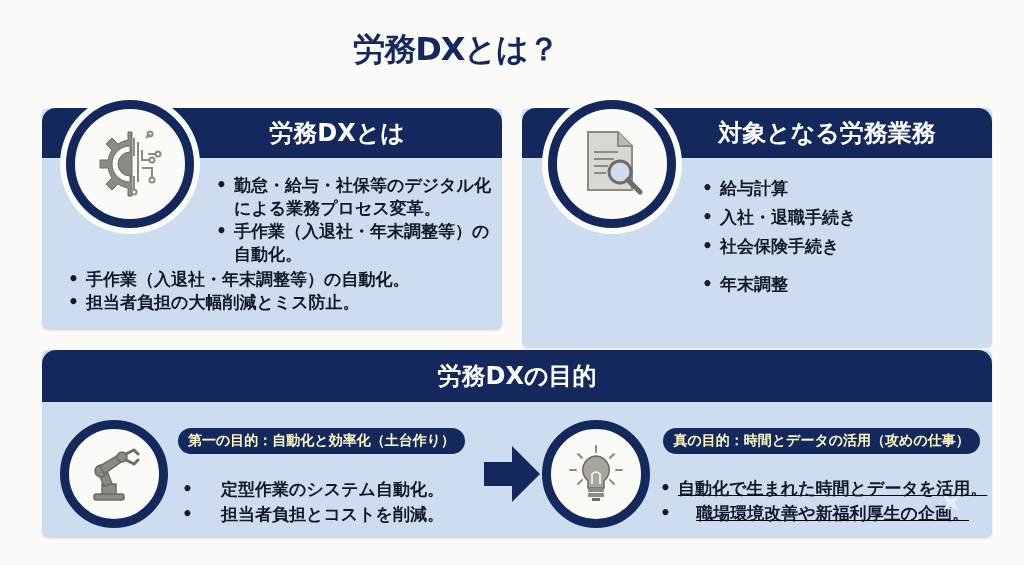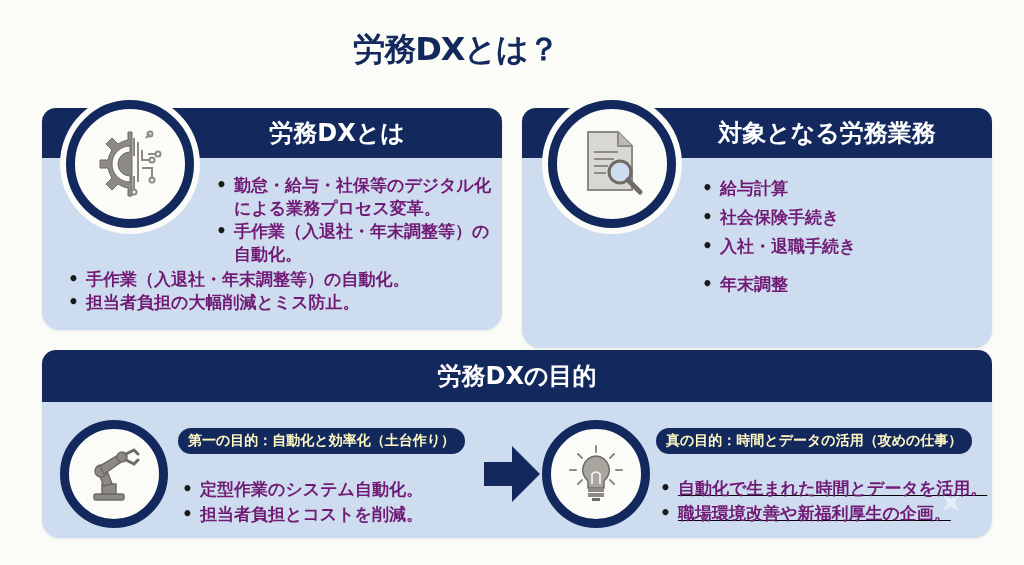--- a/index.html
+++ b/index.html
@@ -7,40 +7,40 @@
     width: 1024px; height: 565px; overflow: hidden;
     background: #fbfbf7;
     font-family: "DejaVu Sans", "Liberation Sans", sans-serif;
     position: relative;
   }
   .title {
     position: absolute; left: 0; top: 28px; width: 912px; text-align: center;
     font-size: 32px; font-weight: bold; color: #13295e; letter-spacing: -1px;
   }
   .card {
-    position: absolute; background: #cddcee; border-radius: 18px; overflow: visible;
+    position: absolute; background: #cddcee; border-radius: 6px; overflow: visible;
     box-shadow: 0 1px 3px rgba(0,0,0,0.08);
   }
   .card-head {
     position: absolute; left: 0; top: 0; right: 0; height: 50px;
     background: #13295e; border-radius: 14px 14px 0 0;
     color: #fff; font-weight: bold; font-size: 24px;
     display: flex; align-items: center; justify-content: center;
   }
   .icon-ring {
     position: absolute; border-radius: 50%; background: #fbfbf7;
     display: flex; align-items: center; justify-content: center;
   }
   .icon-inner {
     border-radius: 50%; border: 9px solid #13295e; background: #fbfbf7;
     display: flex; align-items: center; justify-content: center; box-sizing: border-box;
   }
   ul { list-style: none; margin: 0; padding: 0; }
   li {
-    position: relative; padding-left: 22px; color: #701a75; font-weight: bold;
+    position: relative; padding-left: 22px; color: #0f172a; font-weight: bold;
     font-size: 17px; line-height: 23px;
   }
   li::before {
     content: "•"; position: absolute; left: 4px; top: 0; color: #1a1a1a;
   }
   .pill {
     display: inline-block; background: #13295e; color: #fef9c3; font-weight: bold;
     font-size: 14px; padding: 4px 10px; border-radius: 14px; white-space: nowrap;
   }
   .sparkle {
@@ -101,27 +101,27 @@
             <line x1="20" y1="40" x2="34" y2="40"></line>
             <line x1="20" y1="47" x2="32" y2="47"></line>
           </g>
         <circle cx="46" cy="46" r="11" fill="#cddcee" stroke="#6e6b66" stroke-width="3"></circle>
         <line x1="54" y1="54" x2="66" y2="66" stroke="#6e6b66" stroke-width="5" stroke-linecap="round"></line>
       </svg>
     </div>
   </div>
   <ul style="position:absolute; left:176px; top:66px; width:280px;">
     <li style="line-height:29px;">給与計算</li>
+    <li style="line-height:29px;">入社・退職手続き</li>
     <li style="line-height:29px;">社会保険手続き</li>
-    <li style="line-height:29px;">入社・退職手続き</li>
     <li style="line-height:29px;margin-top:9px;">年末調整</li>
   </ul>
 </div>
 
-<div class="card" style="left:42px; top:350px; width:950px; height:188px;">
+<div class="card" style="left:42px; top:350px; width:950px; height:188px;text-align:center;">
   <div class="card-head" style="height:52px;">
     <span>労務DXの目的</span>
   </div>
 
   <div class="icon-ring" style="left:18px; top:70px; width:108px; height:108px; background:transparent;">
     <div class="icon-inner" style="width:108px; height:108px;">
       <svg width="60" height="60" viewBox="0 0 60 60">
         <g fill="#8d8a84" stroke="#6e6b66" stroke-width="1.5">
           <rect x="10" y="50" width="30" height="6" rx="2"></rect>
           <rect x="18" y="40" width="14" height="10"></rect>

